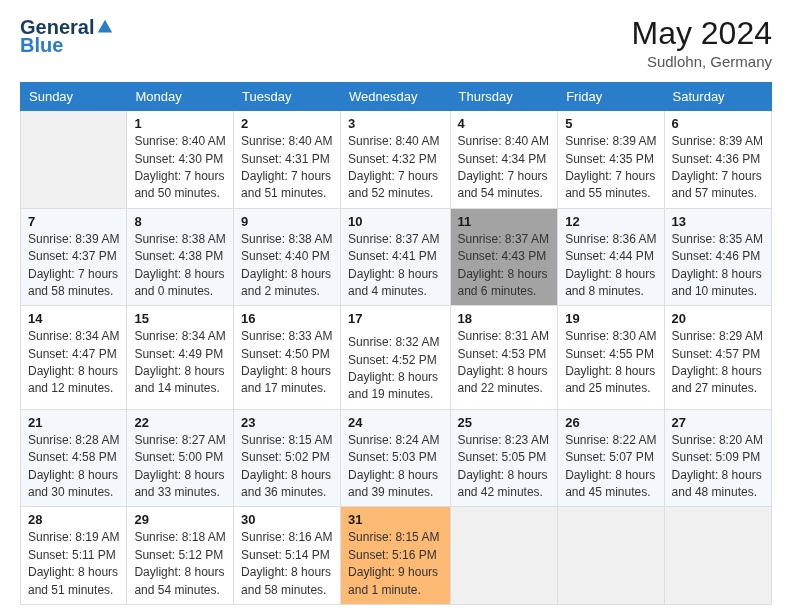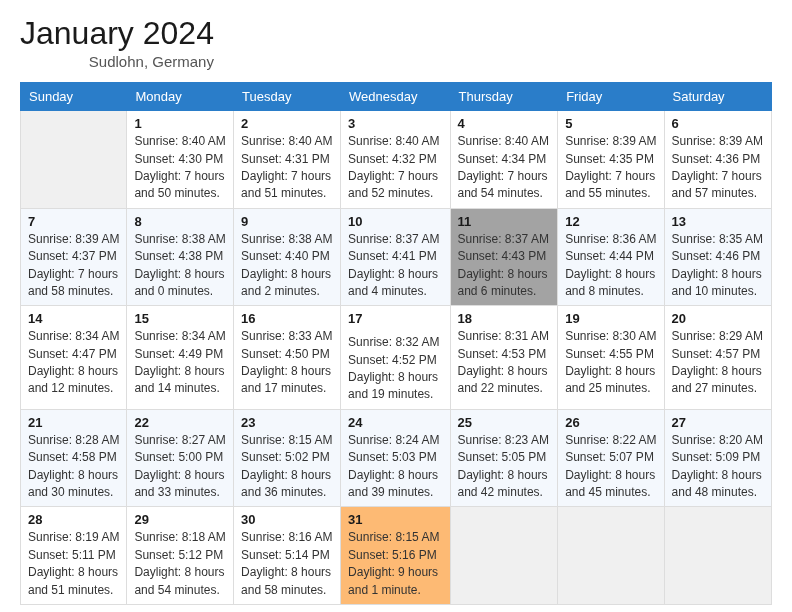--- a/index.html
+++ b/index.html
@@ -100,22 +100,33 @@
     }
     .empty-cell {
       background: #f0f0f0 !important;
     }
   </style>
 </head>
 <body>
 
 <div class="container">
   <div class="header">
+    <div class="logo">
+      <div class="logo-text">
+        <span class="general">General</span>
+        <svg class="logo-icon" viewBox="0 0 20 20">
+          <polygon points="10,2 18,16 2,16" fill="#2a7dc9"></polygon>
+        </svg>
+      </div>
+      <div class="logo-text" style="margin-top:-4px;">
+        <span class="blue" style="color:#2a7dc9;font-size:20px;font-weight:bold;">Blue</span>
+      </div>
+    </div>
     <div class="title-block">
-      <div class="month-title">January 2024</div>
+      <div class="month-title">May 2024</div>
       <div class="location">Sudlohn, Germany</div>
     </div>
   </div>
 
   <table class="calendar">
     <thead>
       <tr>
         <th>Sunday</th>
         <th>Monday</th>
         <th>Tuesday</th>

